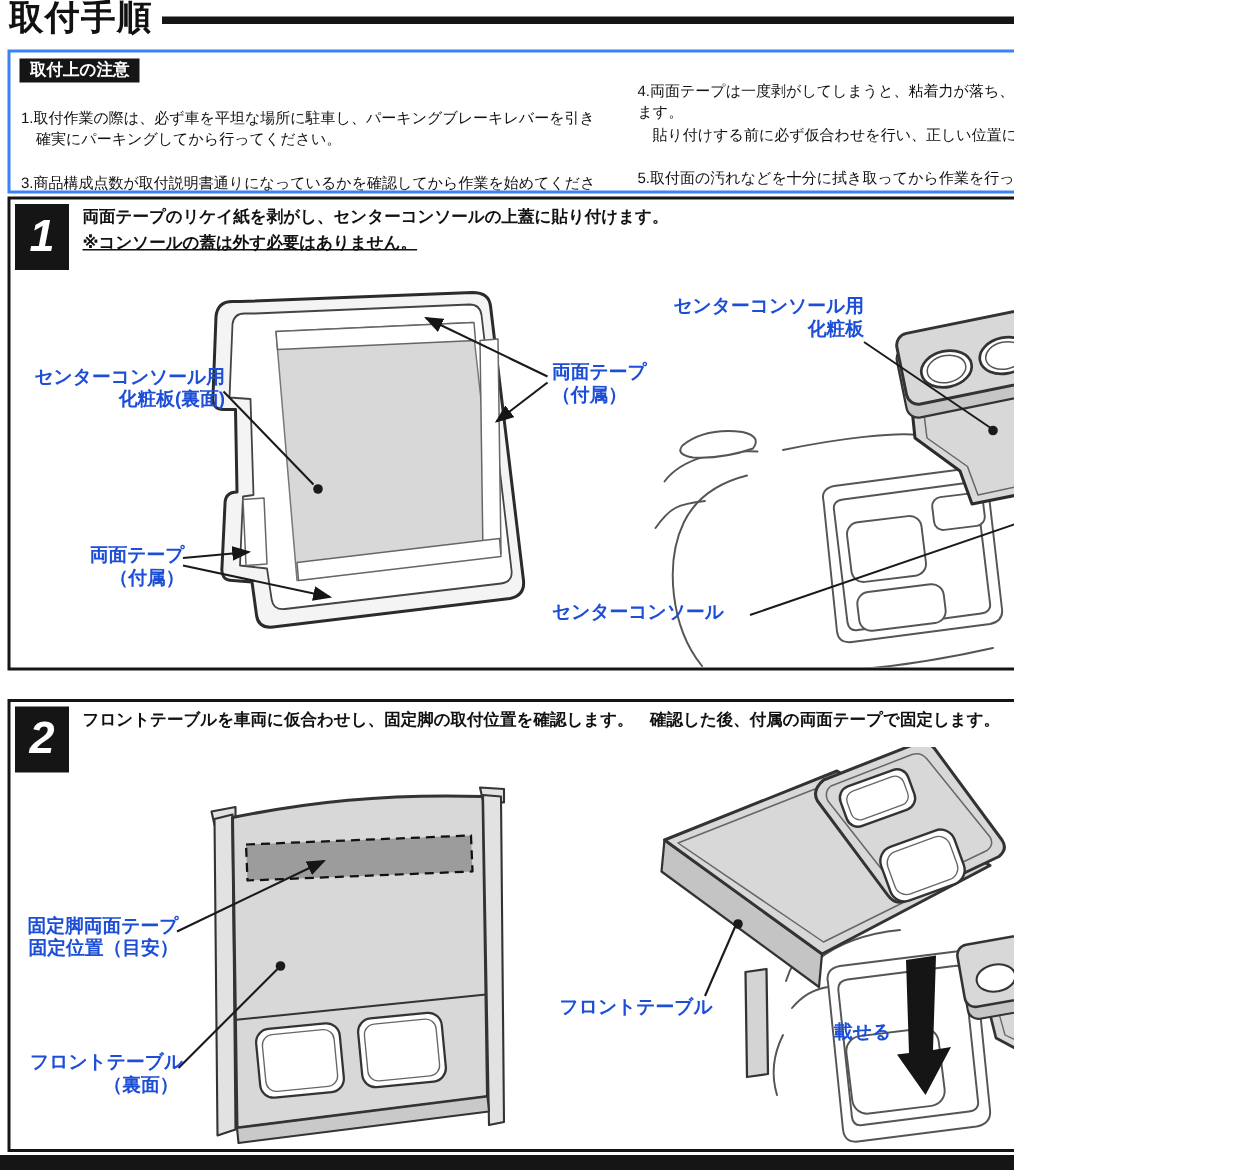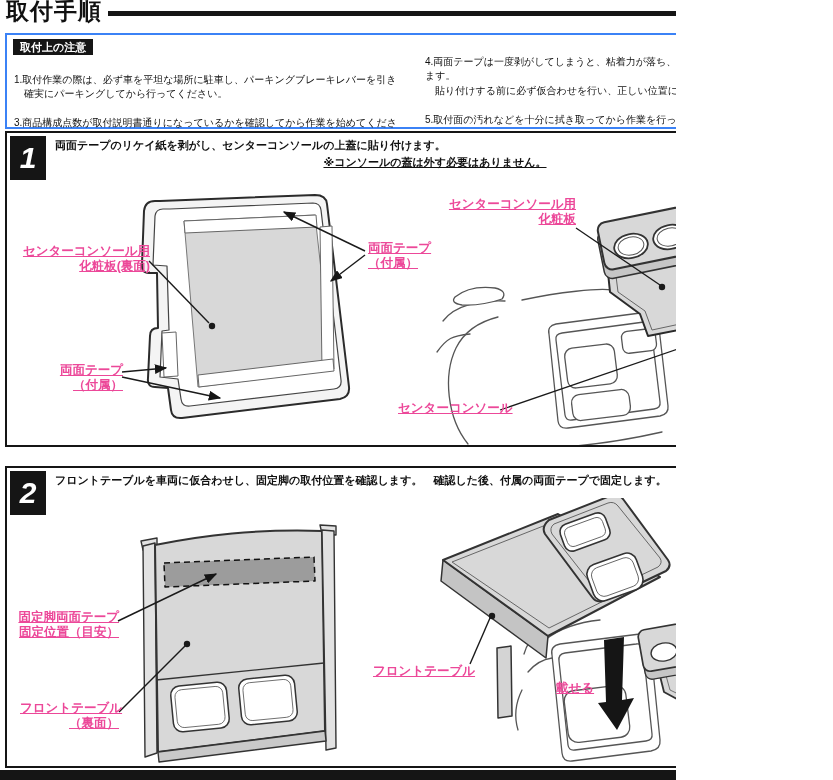--- a/index.html
+++ b/index.html
@@ -17,33 +17,33 @@
   .ncol.left{left:7px;top:23px;width:402px;}
   .ncol.right{left:418px;top:5px;width:396px;}
   .nitem{white-space:pre-line;}
   
   .step{position:absolute;left:5px;width:816px;border:2px solid #151515;background:#fff;overflow:hidden;}
   .step1{top:131px;height:312px;}
   .step2{top:466px;height:298px;}
   .step-num{position:absolute;left:3px;top:3px;width:36px;height:44px;background:#151515;color:#fff;
     display:flex;align-items:center;justify-content:center;font-size:30px;font-weight:900;font-style:italic;}
   .step-text{margin:4px 8px 0 48px;font-size:11px;font-weight:600;line-height:1.5;}
-  .step-note{font-weight:800;text-decoration:underline;text-align:center;}
+  .step-note{font-weight:800;text-decoration:underline;}
   .dsvg{position:absolute;left:1px;}
   .step1 .dsvg{top:55px;}
   .step2 .dsvg{top:30px;}
   
-  .lbl{position:absolute;font-size:12.5px;font-weight:800;line-height:1.2;color:#ec4899;white-space:nowrap;text-decoration:underline;}
+  .lbl{position:absolute;font-size:12.5px;font-weight:800;line-height:1.2;color:#1d4ed8;white-space:nowrap;}
   .lbl.r{text-align:right;}
   
   .l-panelback{left:3px;top:111px;width:140px;}
   .l-tapeleft{left:11px;top:230px;width:105px;}
   .l-taperight{left:361px;top:108px;}
   .l-panel{left:433px;top:64px;width:136px;}
-  .l-console{left:391px;top:268px;}
+  .l-console{left:361px;top:268px;}
   .l-action1{left:711px;top:194px;}
   
   .l-tapepos{left:8px;top:142px;width:104px;}
   .l-tableback{left:13px;top:233px;width:99px;}
   .l-table{left:366px;top:196px;}
   .l-action2{left:549px;top:213px;}
   
   .bottom-bar{position:absolute;left:0;top:770px;width:833px;height:10px;background:#151515;}
   
   .thin{stroke:#555;stroke-width:1.3;fill:none;stroke-linecap:round;}

